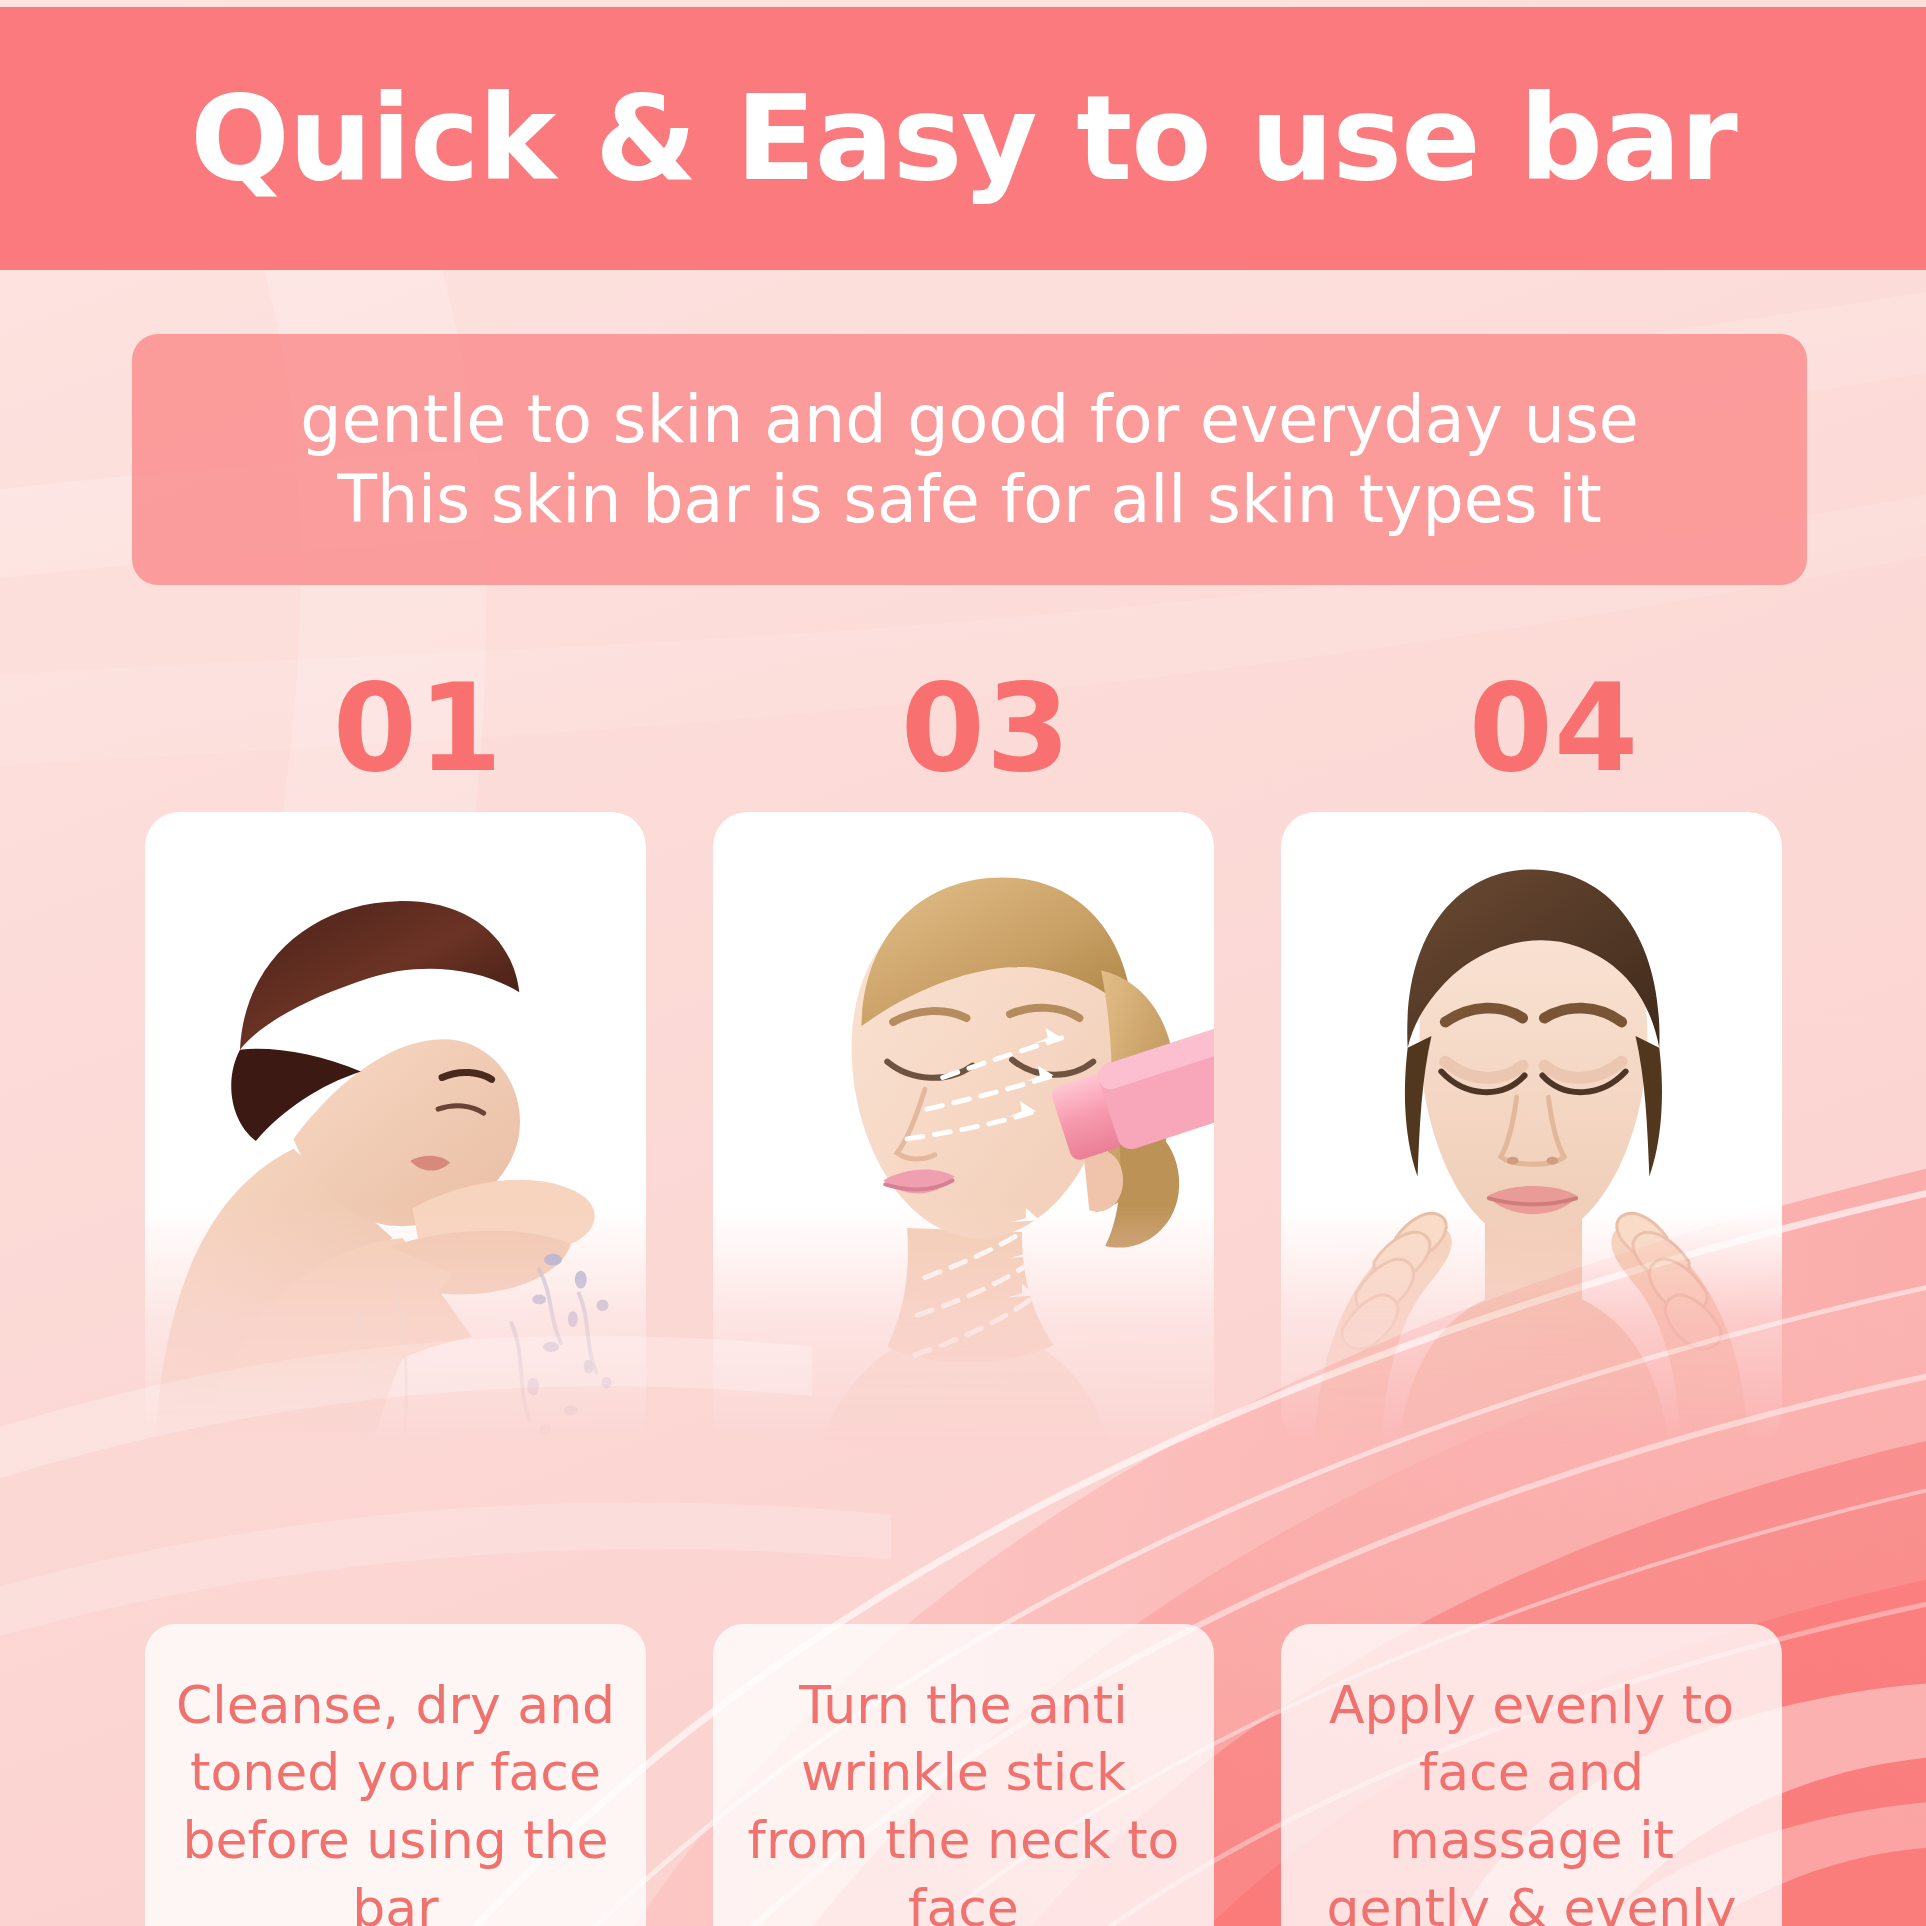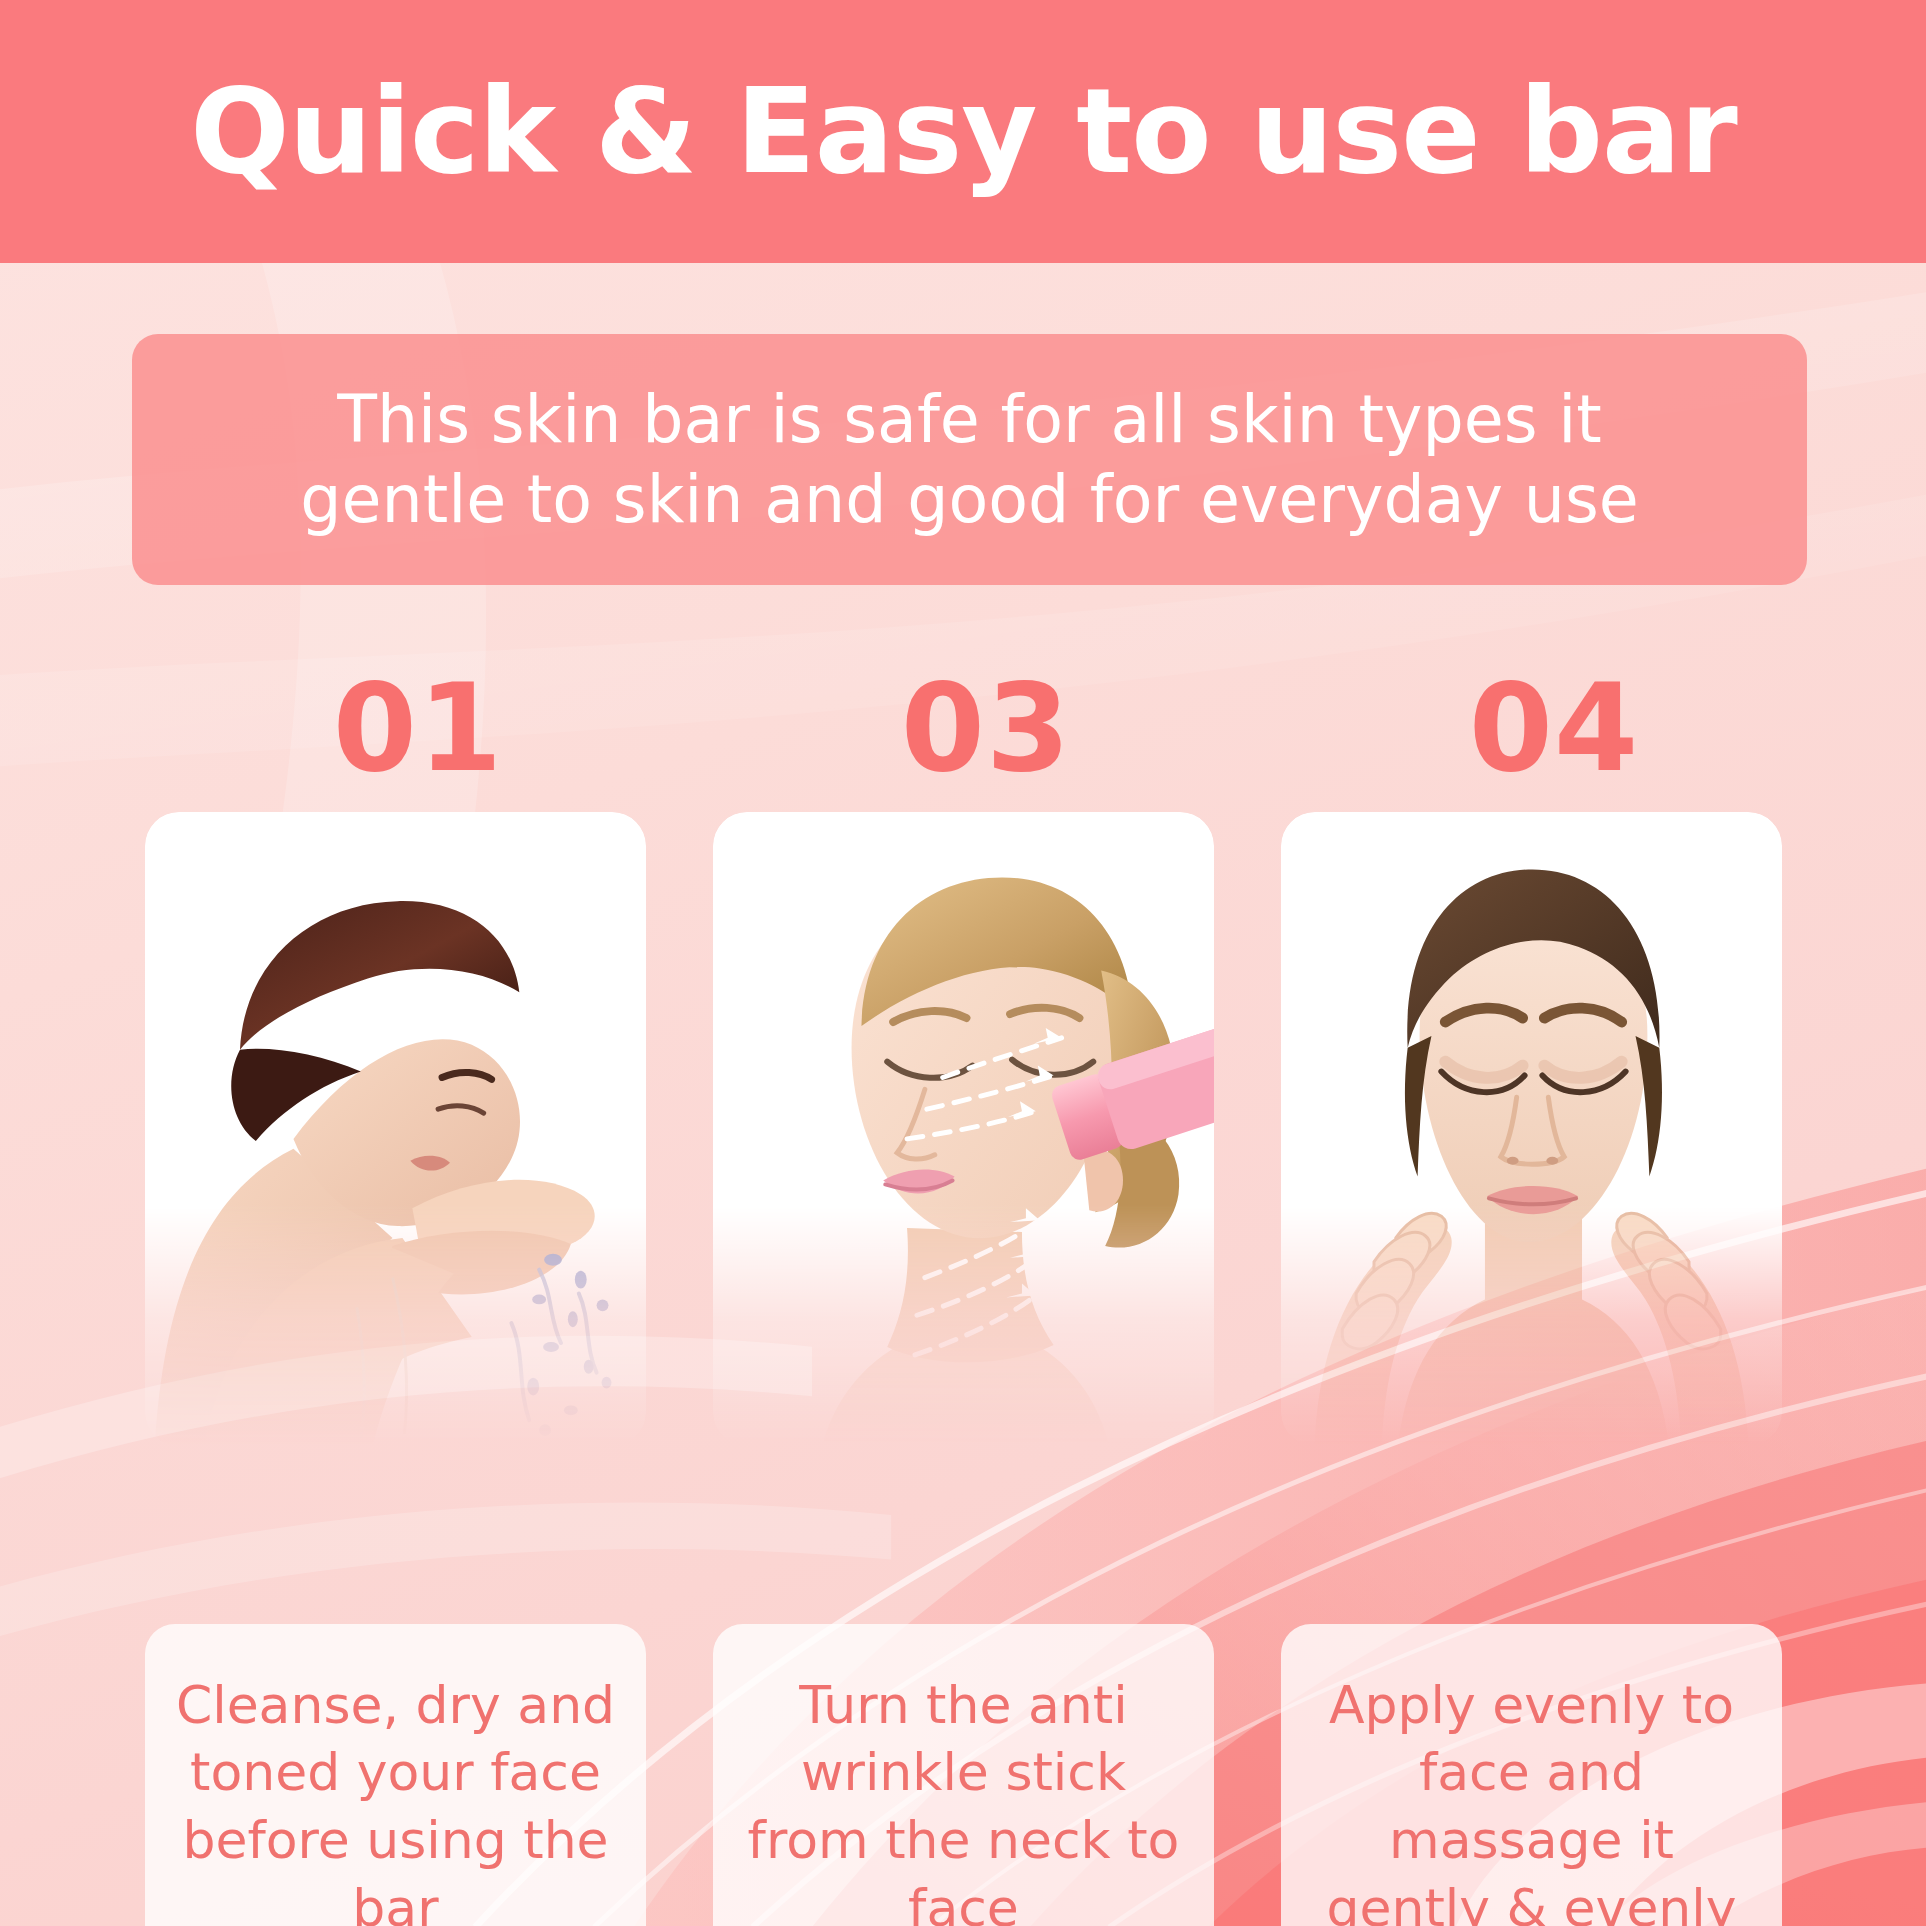--- a/index.html
+++ b/index.html
@@ -26,21 +26,21 @@
   }
   .bg-base {
     background:
       linear-gradient(160deg, #fde4e1 0%, #fcdcd8 38%, #fbd5d2 70%, #fbcfcb 100%);
   }
   .bg-waves { pointer-events: none; }
 
   
   .header-band {
     position: absolute;
-    left: 0; top: 0;
+    left: 0; top: 7px;
     width: 1927px;
     height: 263px;
     background: #fa7a7e;
     display: flex;
     align-items: center;
     justify-content: center;
   }
   .header-title {
     color: #ffffff;
     font-size: 117px;
@@ -185,22 +185,22 @@
 
     <path d="M -60 1460 C 240 1360 520 1330 820 1360 L 820 1410 C 520 1382 240 1412 -60 1512 Z" fill="#ffffff" opacity="0.25"></path>
     <path d="M -60 1620 C 260 1520 600 1500 900 1530 L 900 1575 C 600 1548 260 1570 -60 1670 Z" fill="#ffffff" opacity="0.2"></path>
   </svg>
 
   <div class="header-band">
     <div class="header-title">Quick &amp; Easy to use bar</div>
   </div>
 
   <div class="subtitle-box">
+    <div class="subtitle-line">gentle to skin and good for everyday use</div>
     <div class="subtitle-line">This skin bar is safe for all skin types it</div>
-    <div class="subtitle-line">gentle to skin and good for everyday use</div>
   </div>
 
   <div class="columns">
 
     <div class="column">
       <div class="step-number">01</div>
       <div class="photo-card">
         <svg viewBox="0 0 506 640" preserveAspectRatio="xMidYMid slice">
           <defs>
             <linearGradient id="sk1" x1="0" y1="0" x2="1" y2="1">

